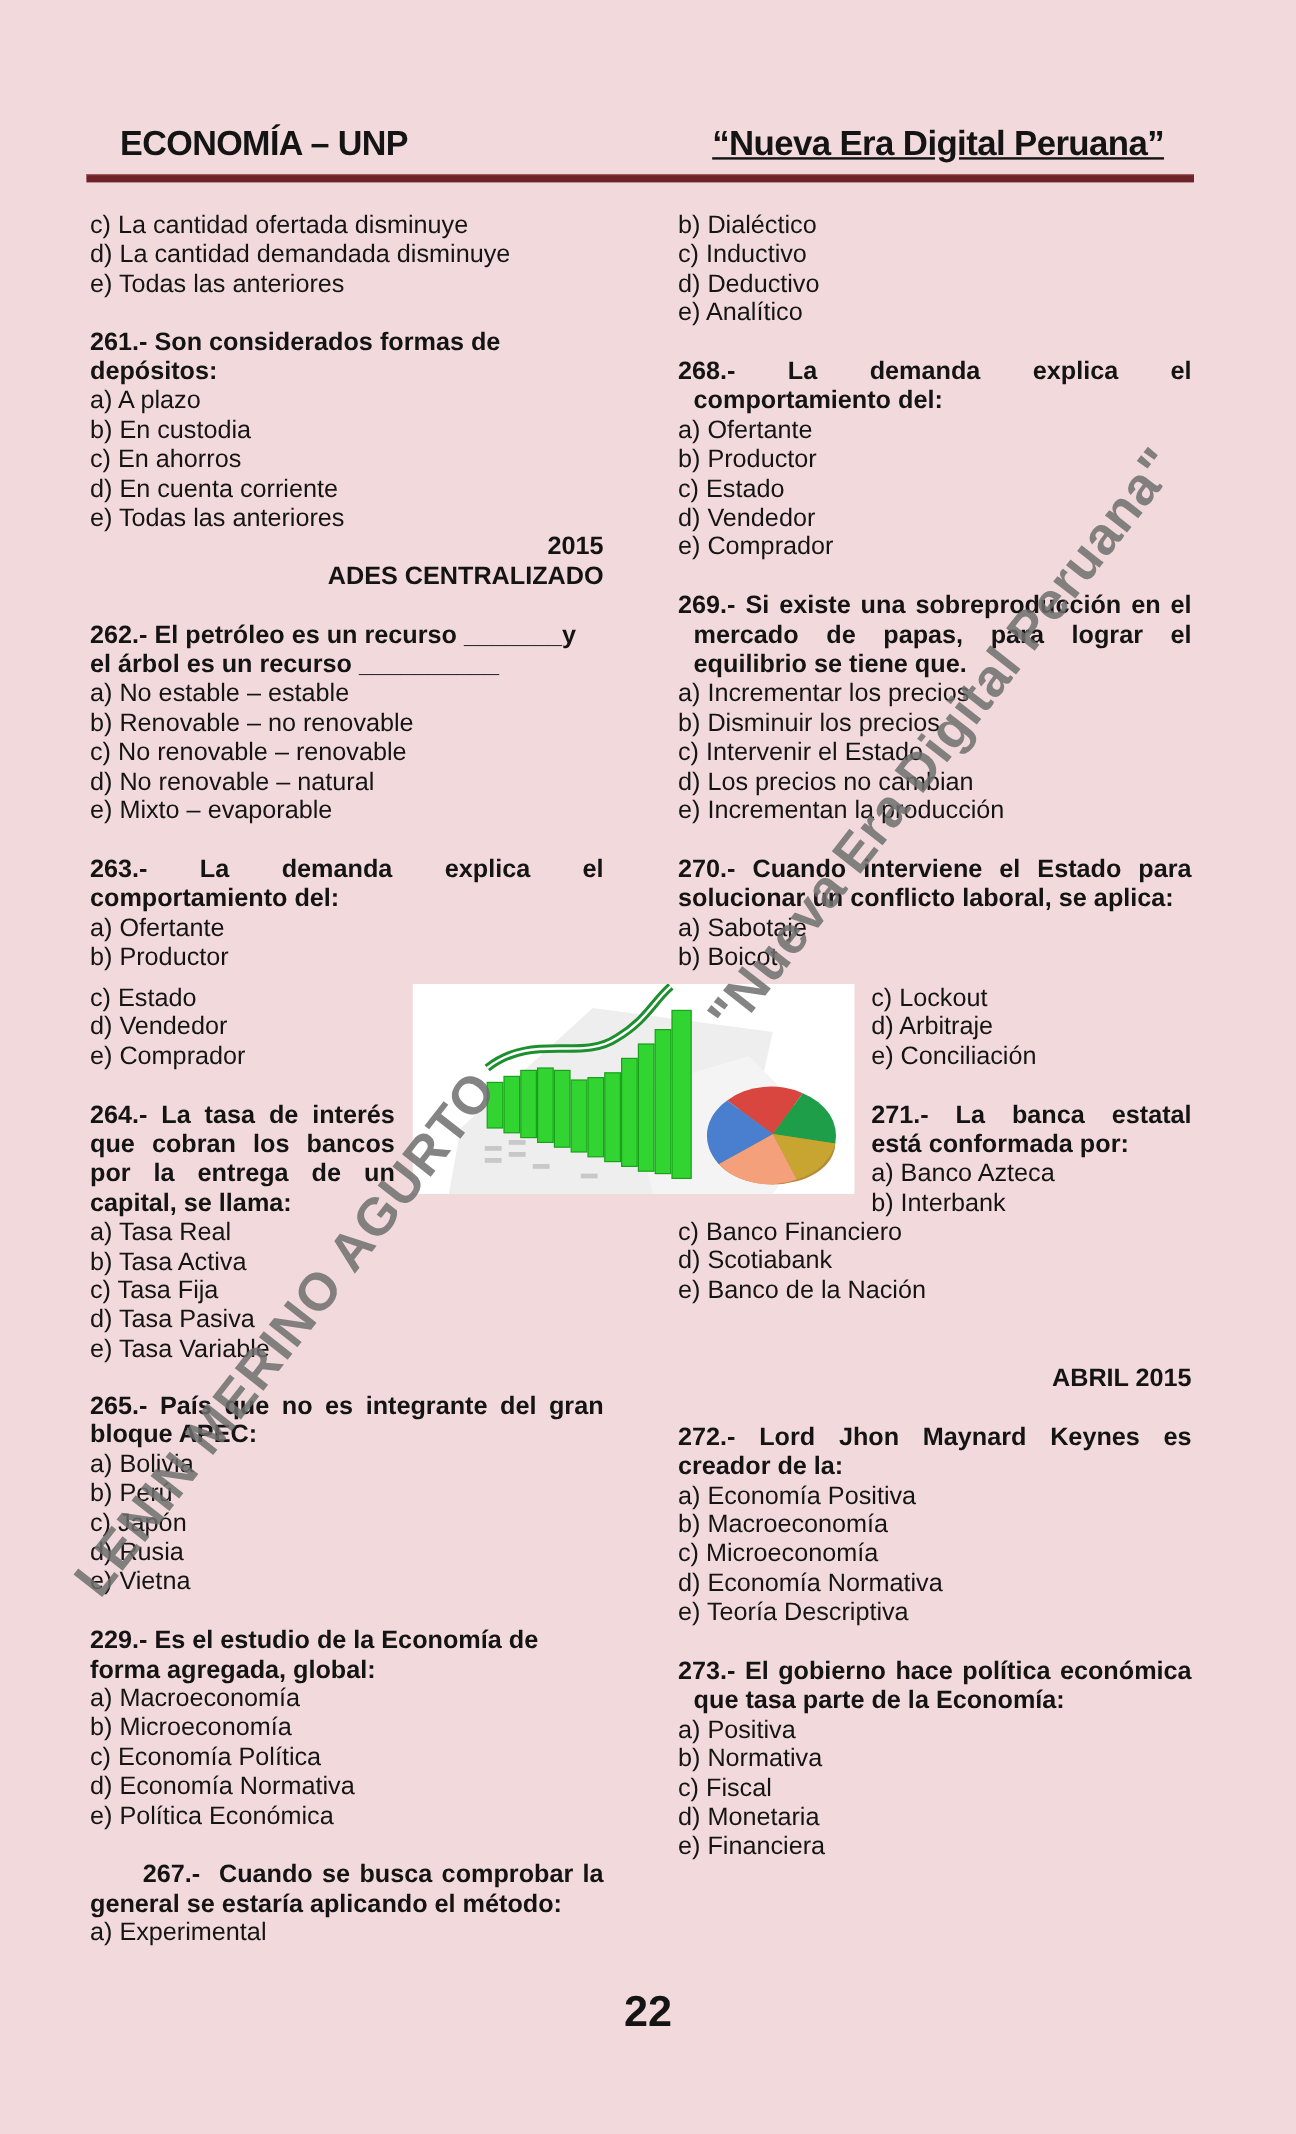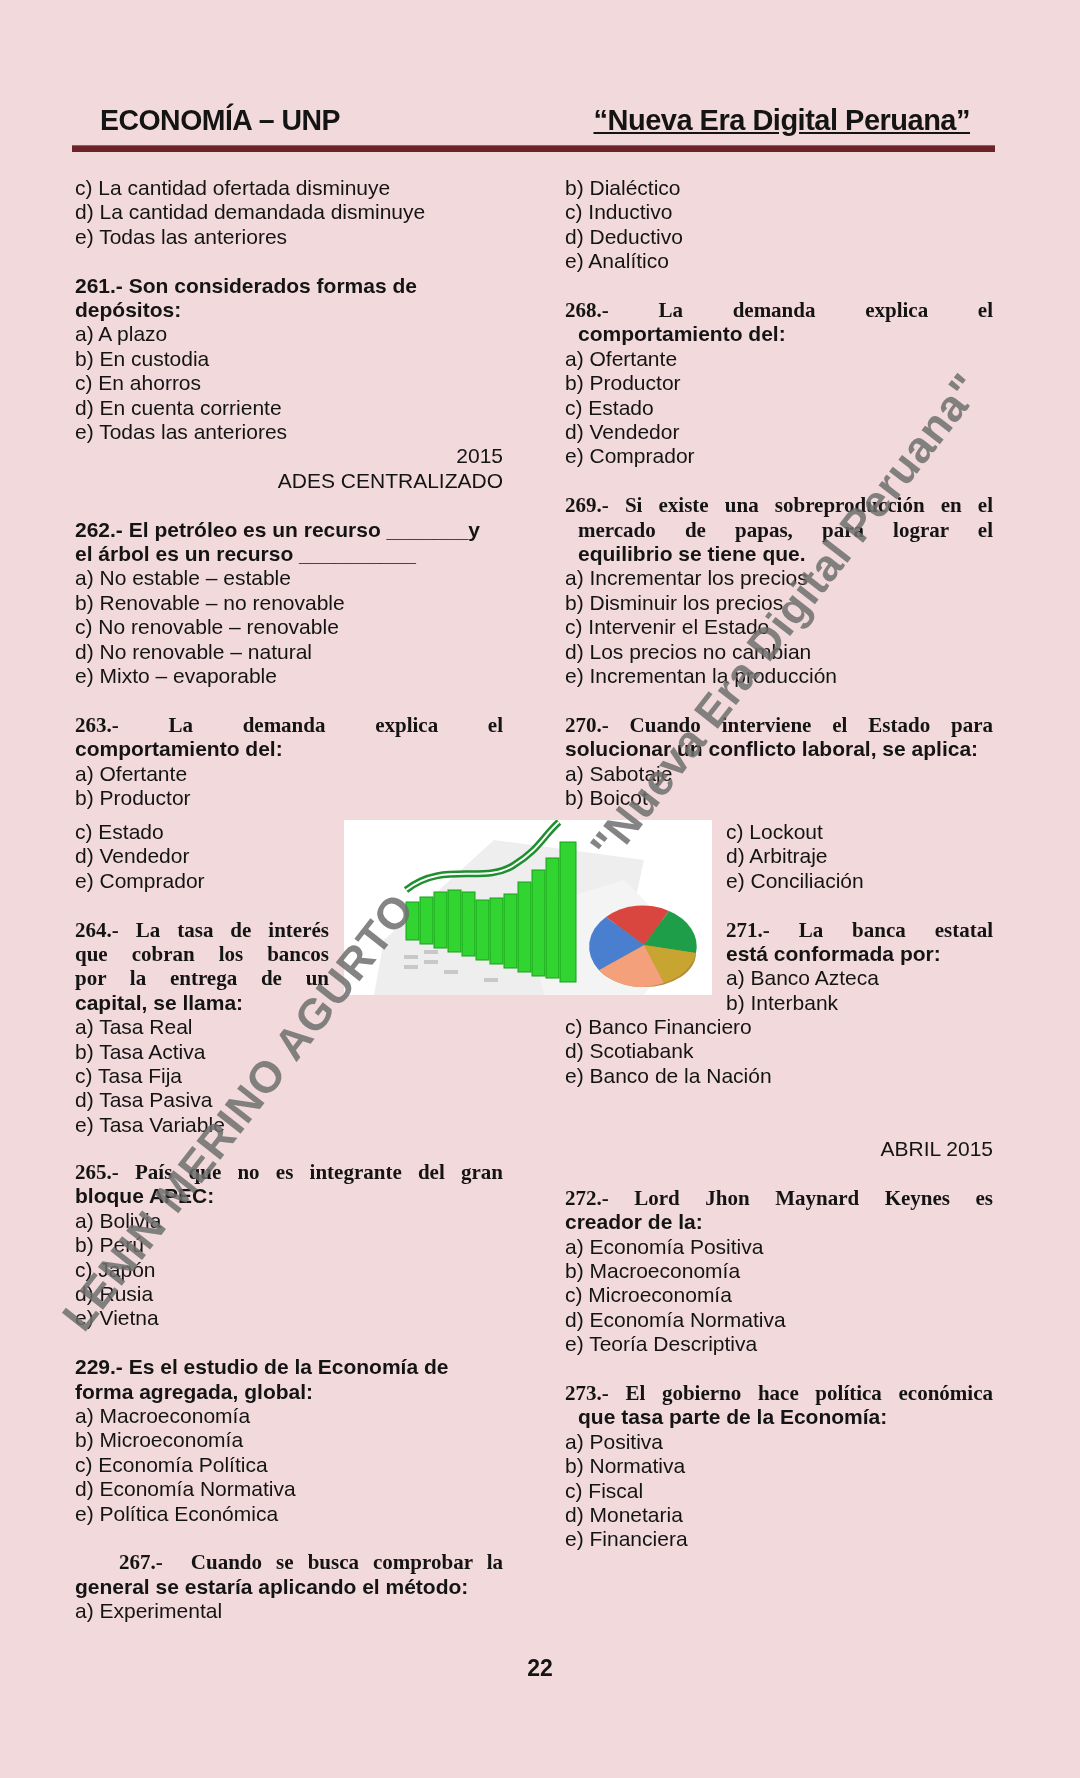--- a/index.html
+++ b/index.html
@@ -26,32 +26,32 @@
   .header-rule {
     position: absolute; left: 72px; top: 145px; width: 923px; height: 6px;
     background: #6e2328;
     border-top: 1px solid #a05a5e;
   }
   .col {
     position: absolute; font-size: 21px; line-height: 24.4px;
   }
   .col .line { white-space: nowrap; }
   .q { font-weight: bold; }
-  .just { text-align: justify; text-align-last: justify; font-family: Liberation Serif, serif; }
+  .just { text-align: justify; text-align-last: justify; }
   .indent { padding-left: 13px; }
   .gap { height: 24.4px; }
-  .right-align { text-align: right; font-weight: normal; }
+  .right-align { text-align: right; font-weight: bold; }
   .img-box {
     position: absolute; left: 344px; top: 820px; width: 368px; height: 175px;
     background: #ffffff;
     overflow: hidden;
   }
   .page-number {
     position: absolute; left: 0; width: 1080px; top: 1655px; text-align: center;
-    font-weight: bold; font-size: 23px;
+    font-weight: bold; font-size: 36px;
   }
   .watermark {
     position: absolute; font-weight: bold; color: rgba(110,110,110,0.85);
     white-space: nowrap; pointer-events: none;
     transform-origin: left bottom;
   }
   .wm1 { left: 92px; top: 1290px; font-size: 44px; transform: rotate(-52deg); letter-spacing: 1px;}
   .wm2 { left: 620px; top: 820px; font-size: 44px; transform: rotate(-52deg); letter-spacing: 0.5px;}
 </style>
 </head>

